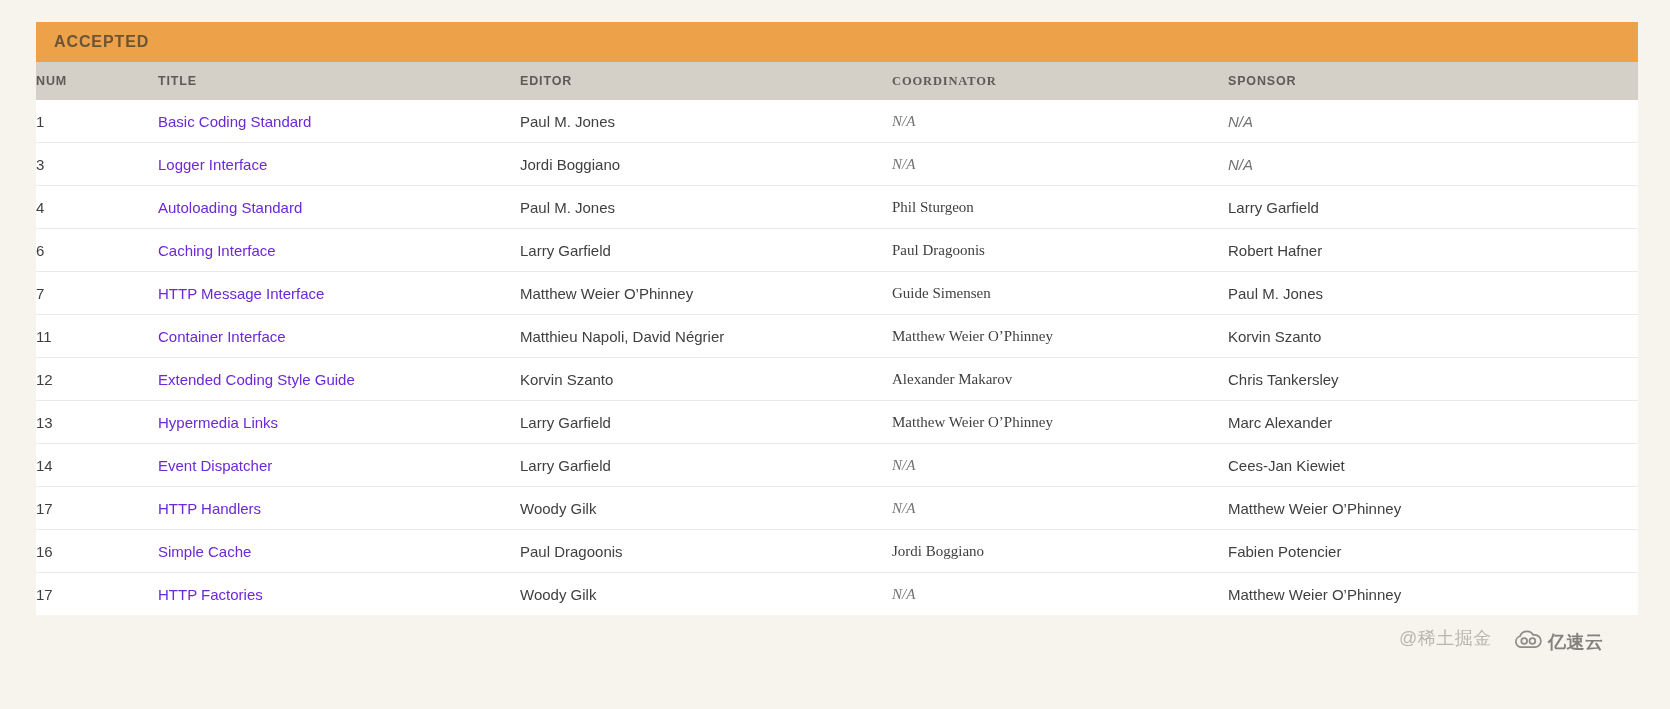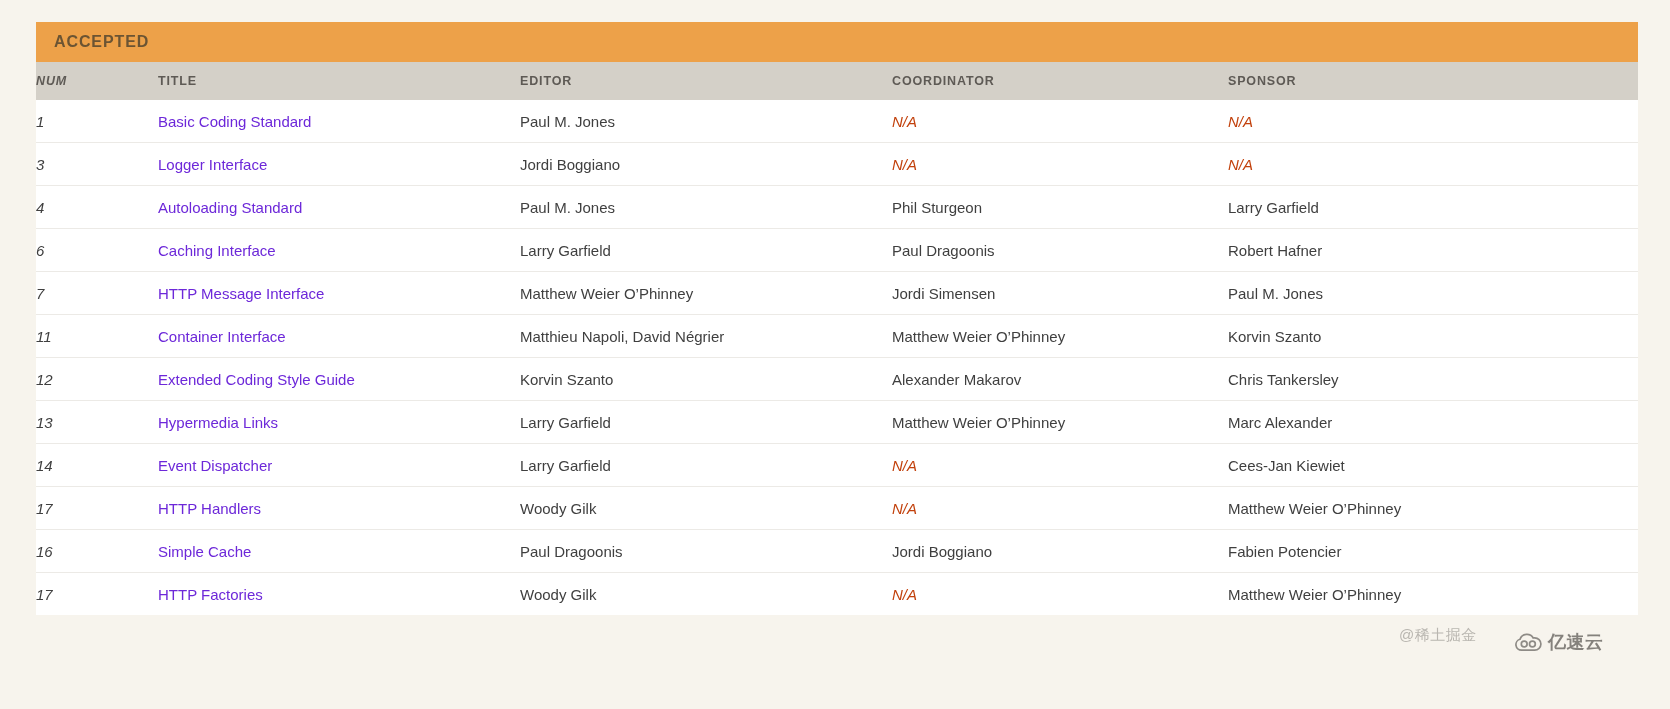--- a/index.html
+++ b/index.html
@@ -84,56 +84,55 @@
     border-top: none;
   }
 
   
   .col-num   { width: 122px; }
   .col-title { width: 362px; }
   .col-ed    { width: 372px; }
   .col-coord { width: 336px; }
   .col-spon  { width: 410px; }
 
-  .cell-num   { padding-left: 40px; box-sizing: border-box; color: #4a4a4a; font-style: italic; }
+  .cell-num   { padding-left: 40px; box-sizing: border-box; color: #4a4a4a; }
   .cell-title { padding-left: 122px; box-sizing: border-box; margin-left: 16px; }
   .cell-ed    { padding-left: 0px; }
-  .cell-coord { padding-left: 0px; }
+  .cell-coord { padding-left: 0px; font-family: Liberation Serif, serif; }
   .cell-spon  { padding-left: 0px; }
 
   th.cell-num   { padding-left: 39px; box-sizing: border-box; }
   th.cell-title { padding-left: 122px; box-sizing: border-box; }
 
   .title-link {
     color: #6d28d9;
     text-decoration: none;
     font-size: 15px;
   }
 
   .na {
     font-style: italic;
-    color: #c2410c;
+    color: #737373;
   }
 
   
   .wm-juejin {
     position: absolute;
     left: 1399px;
     top: 626px;
-    font-size: 15px;
+    font-size: 18px;
     color: #b9b6b0;
     letter-spacing: 0.5px;
     white-space: nowrap;
   }
   .wm-yisu {
     position: absolute;
     left: 1513px;
     top: 630px;
     display: flex;
-    align-items: center;
     gap: 5px;
     color: #8e8b86;
     white-space: nowrap;
   }
   .wm-yisu .wm-cloud svg { display: block; }
   .wm-yisu .wm-text {
     font-size: 18px;
     font-weight: 700;
     color: #84817c;
     letter-spacing: 0.5px;
@@ -191,21 +190,21 @@
             <td class="cell-num">6</td>
             <td class="cell-title"><a class="title-link" href="#">Caching Interface</a></td>
             <td class="cell-ed">Larry Garfield</td>
             <td class="cell-coord">Paul Dragoonis</td>
             <td class="cell-spon">Robert Hafner</td>
           </tr>
           <tr>
             <td class="cell-num">7</td>
             <td class="cell-title"><a class="title-link" href="#">HTTP Message Interface</a></td>
             <td class="cell-ed">Matthew Weier O’Phinney</td>
-            <td class="cell-coord">Jordi Simensen</td>
+            <td class="cell-coord">Guide Simensen</td>
             <td class="cell-spon">Paul M. Jones</td>
           </tr>
           <tr>
             <td class="cell-num">11</td>
             <td class="cell-title"><a class="title-link" href="#">Container Interface</a></td>
             <td class="cell-ed">Matthieu Napoli, David Négrier</td>
             <td class="cell-coord">Matthew Weier O’Phinney</td>
             <td class="cell-spon">Korvin Szanto</td>
           </tr>
           <tr>

